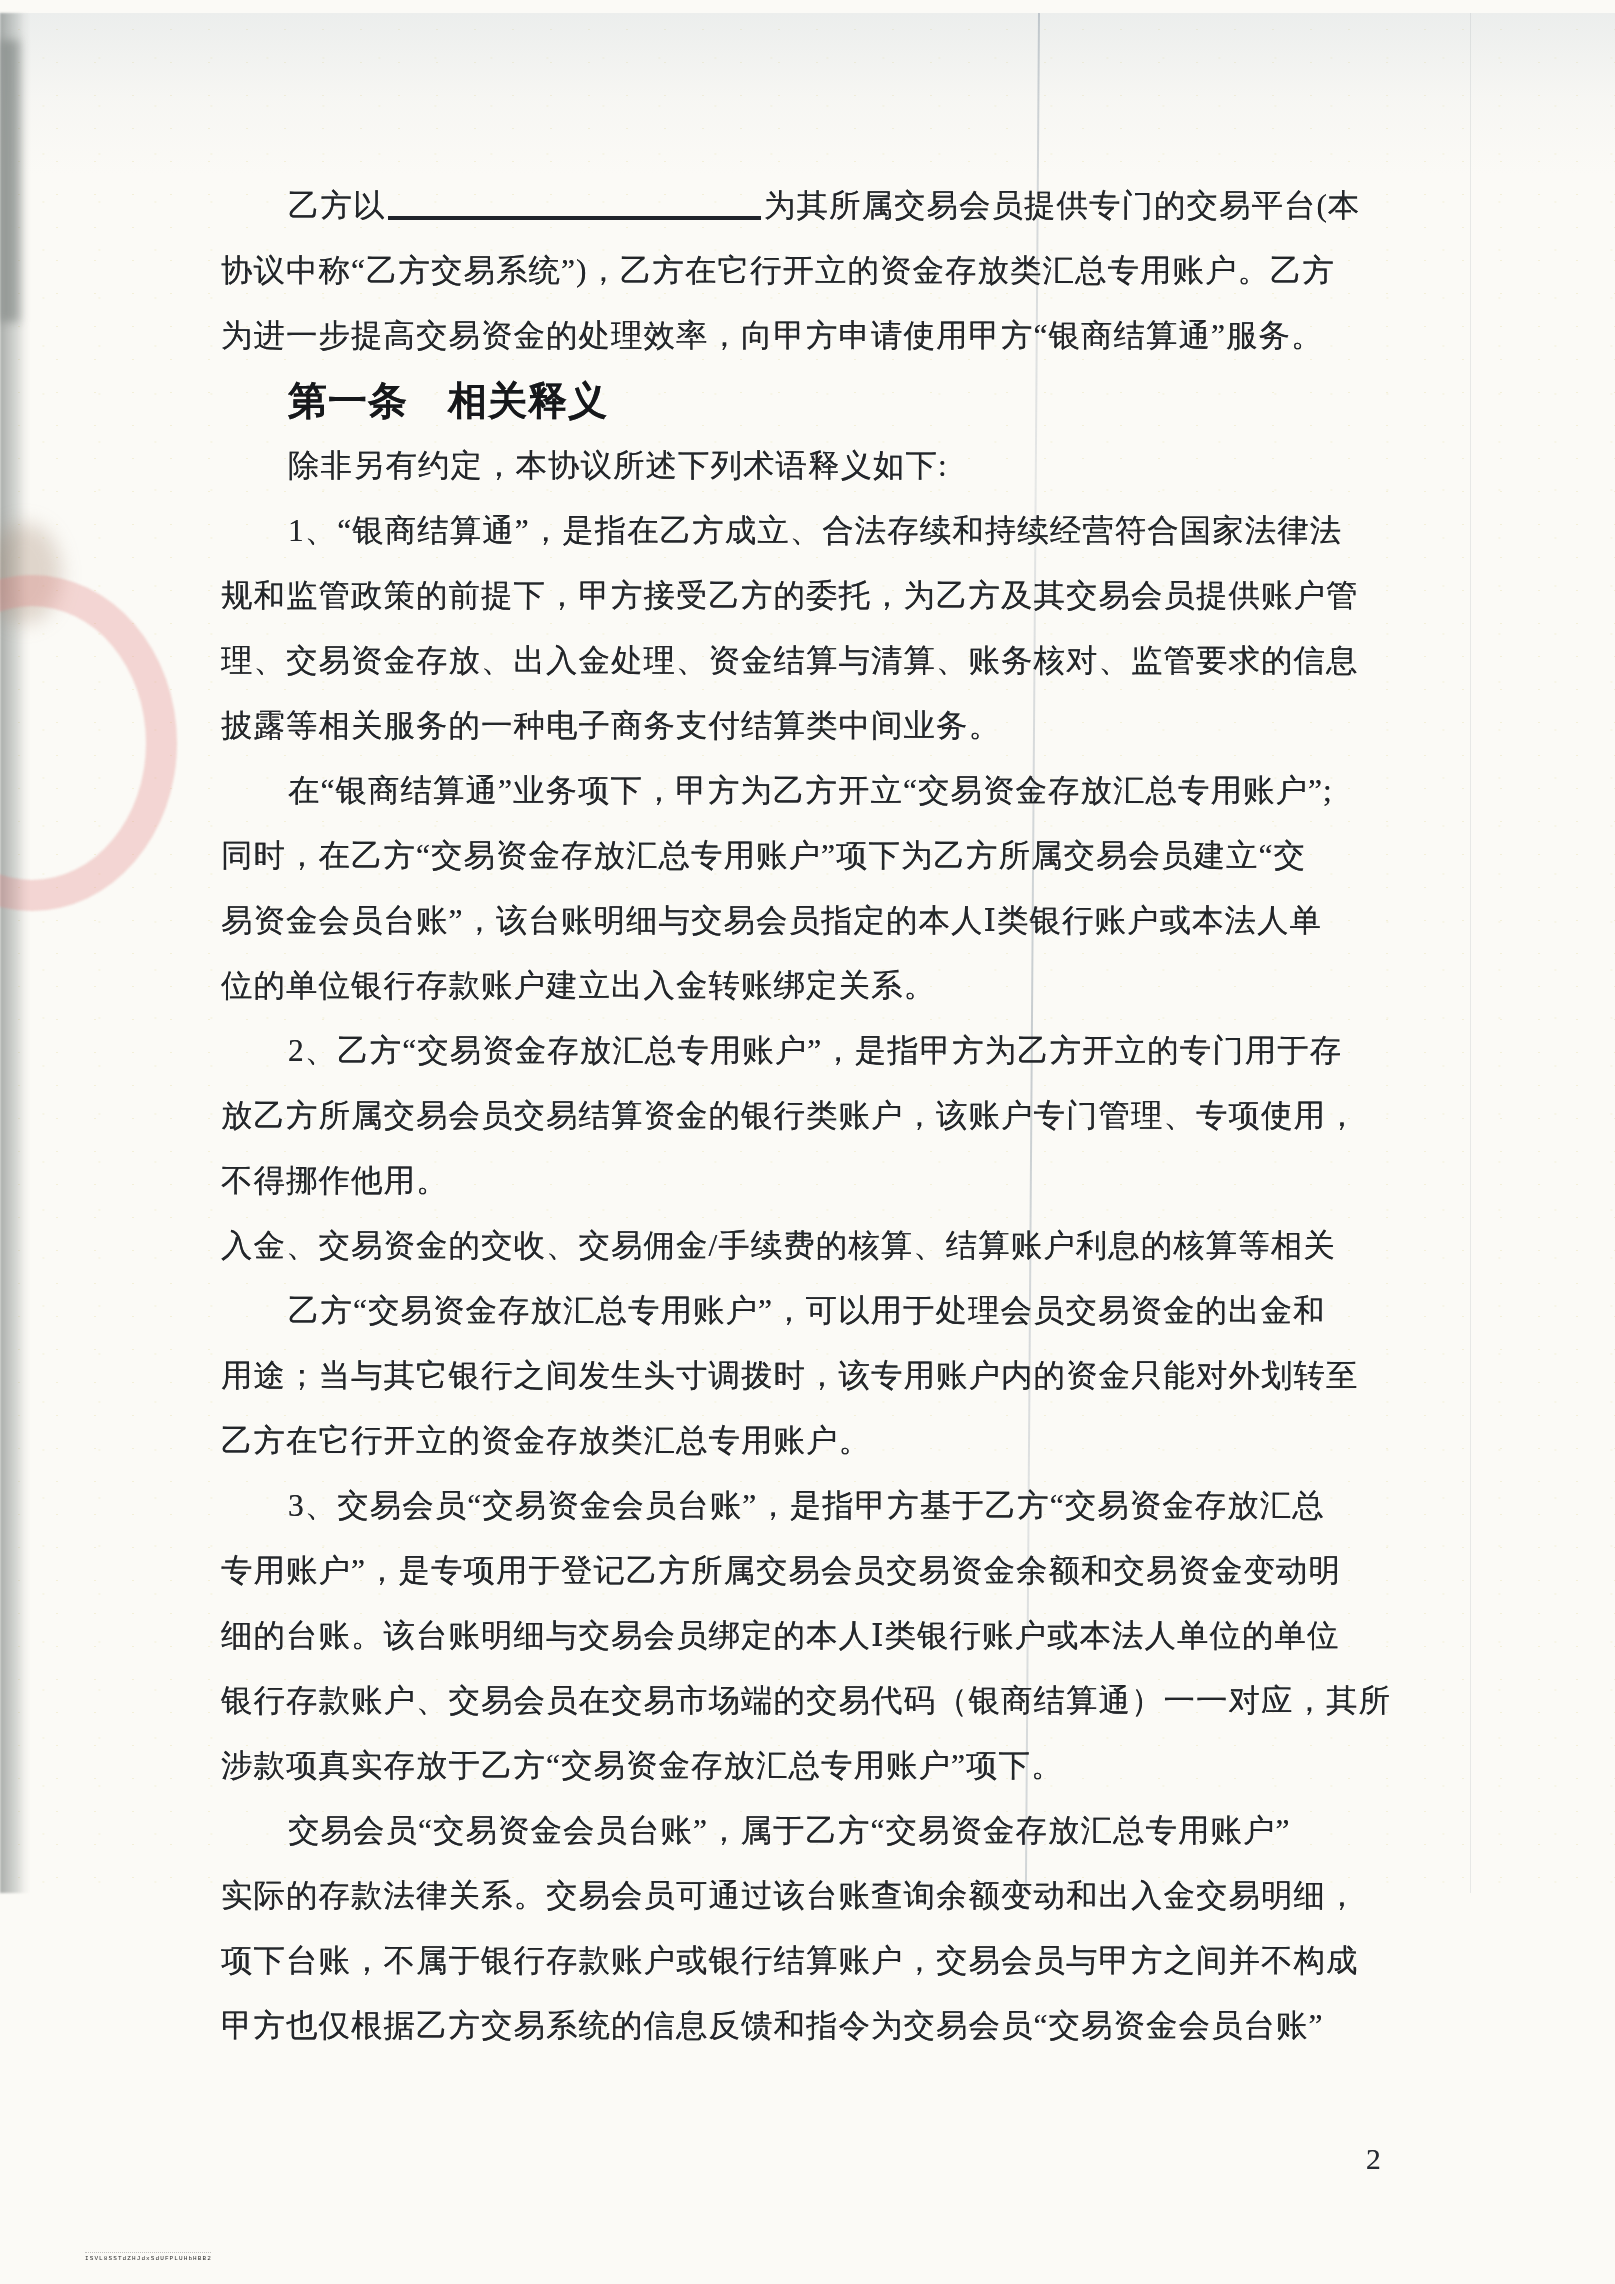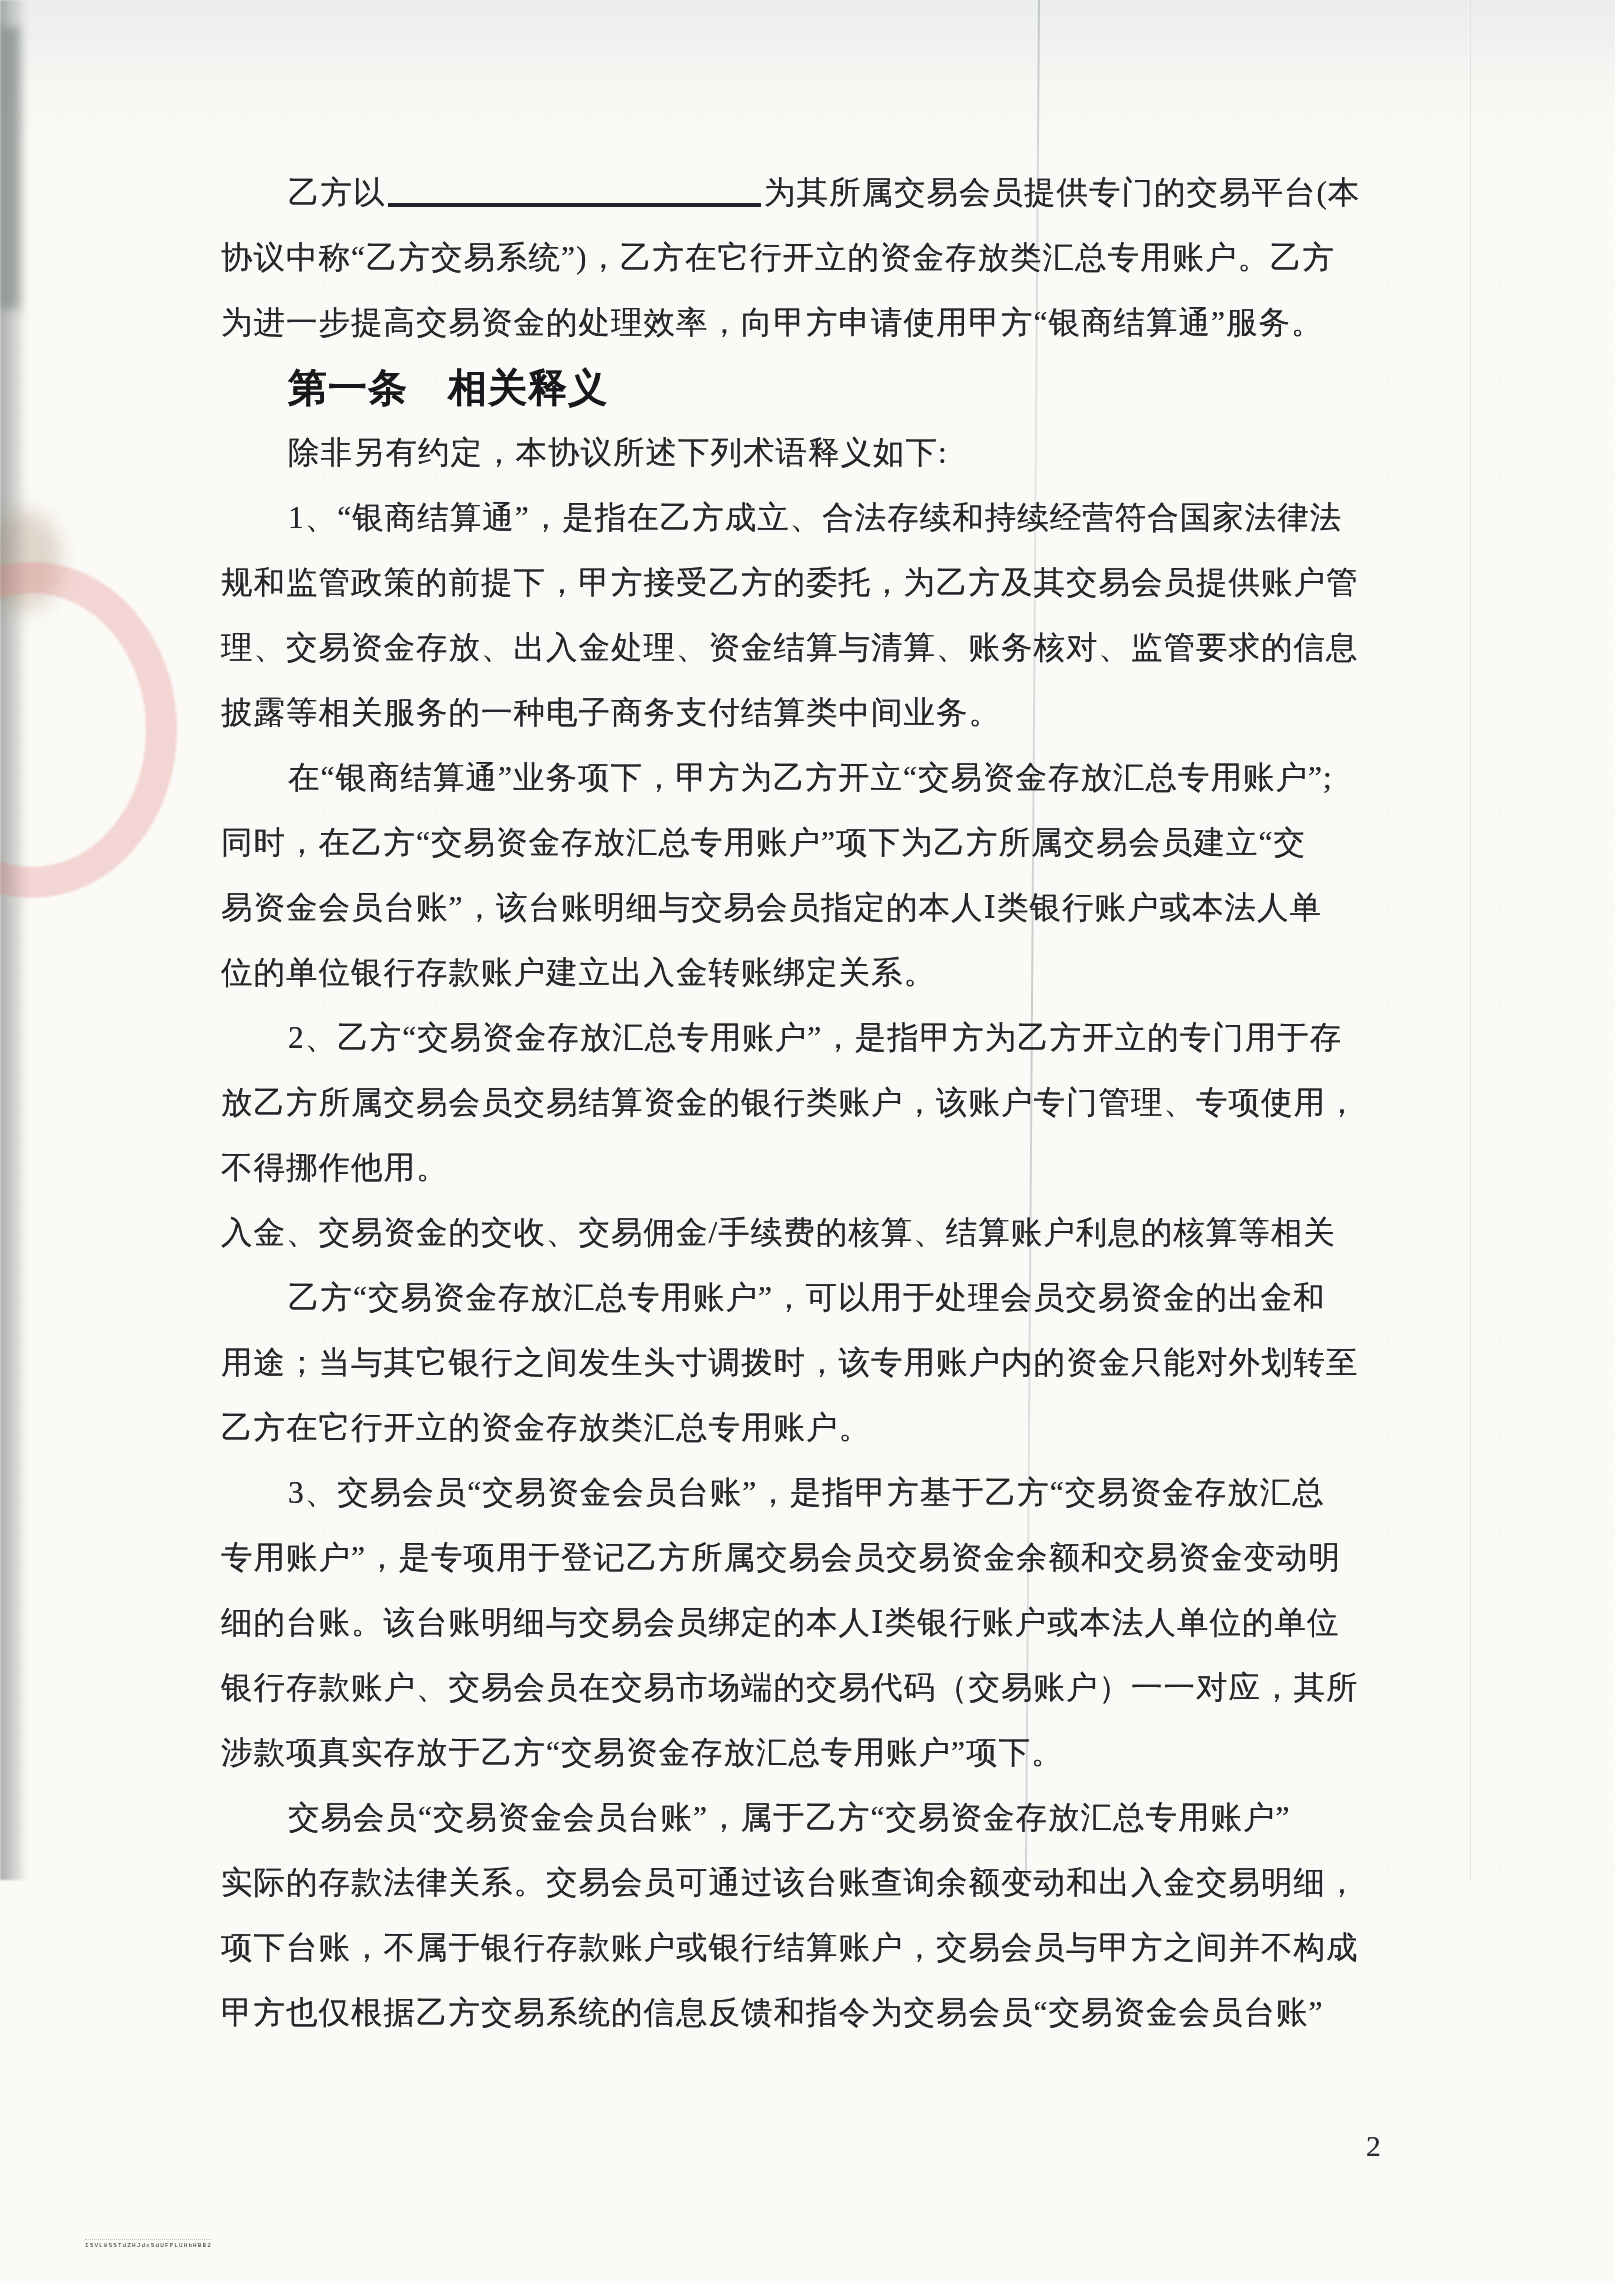--- a/index.html
+++ b/index.html
@@ -10,20 +10,21 @@
     overflow:hidden;
   }
   .page{
     position:relative;width:1616px;height:1880px;
     background-color:#fbfaf6;
     background-image:
       radial-gradient(rgba(214,200,110,0.22) 0.8px, transparent 1.2px),
       radial-gradient(rgba(220,208,130,0.16) 0.7px, transparent 1.1px);
     background-size:38px 33px, 56px 48px;
     background-position:0 0, 15.4px 21px;
+    margin-top:13px;
   }
   
   .top-haze{
     position:absolute;left:0;top:0;width:100%;height:161px;
     background:linear-gradient(to bottom, rgba(196,206,212,0.28), rgba(210,216,220,0.10) 55%, transparent);
     pointer-events:none;
   }
   
   .left-strip{
     position:absolute;left:0;top:0;width:29.5px;height:100%;
@@ -126,21 +127,21 @@
       <div class="line indent"><span>2、乙方“交易资金存放汇总专用账户”，是指甲方为乙方开立的专门用于存</span></div>
       <div class="line"><span>放乙方所属交易会员交易结算资金的银行类账户，该账户专门管理、专项使用，</span></div>
       <div class="line"><span>不得挪作他用。</span></div>
       <div class="line"><span>入金、交易资金的交收、交易佣金/手续费的核算、结算账户利息的核算等相关</span></div>
       <div class="line indent"><span>乙方“交易资金存放汇总专用账户”，可以用于处理会员交易资金的出金和</span></div>
       <div class="line"><span>用途；当与其它银行之间发生头寸调拨时，该专用账户内的资金只能对外划转至</span></div>
       <div class="line"><span>乙方在它行开立的资金存放类汇总专用账户。</span></div>
       <div class="line indent"><span>3、交易会员“交易资金会员台账”，是指甲方基于乙方“交易资金存放汇总</span></div>
       <div class="line"><span>专用账户”，是专项用于登记乙方所属交易会员交易资金余额和交易资金变动明</span></div>
       <div class="line"><span>细的台账。该台账明细与交易会员绑定的本人Ⅰ类银行账户或本法人单位的单位</span></div>
-      <div class="line"><span>银行存款账户、交易会员在交易市场端的交易代码（交易账户）一一对应，其所</span></div>
+      <div class="line"><span>银行存款账户、交易会员在交易市场端的交易代码（银商结算通）一一对应，其所</span></div>
       <div class="line"><span>涉款项真实存放于乙方“交易资金存放汇总专用账户”项下。</span></div>
       <div class="line indent"><span>交易会员“交易资金会员台账”，属于乙方“交易资金存放汇总专用账户”</span></div>
       <div class="line"><span>实际的存款法律关系。交易会员可通过该台账查询余额变动和出入金交易明细，</span></div>
       <div class="line"><span>项下台账，不属于银行存款账户或银行结算账户，交易会员与甲方之间并不构成</span></div>
       <div class="line"><span>甲方也仅根据乙方交易系统的信息反馈和指令为交易会员“交易资金会员台账”</span></div>
     </div>
 
   <div class="pagenum">2</div>
   <div class="scan-code">ISVL8SSTdZHJdxSdUFPLUHbHBB2KVRPF</div>
 </div>

